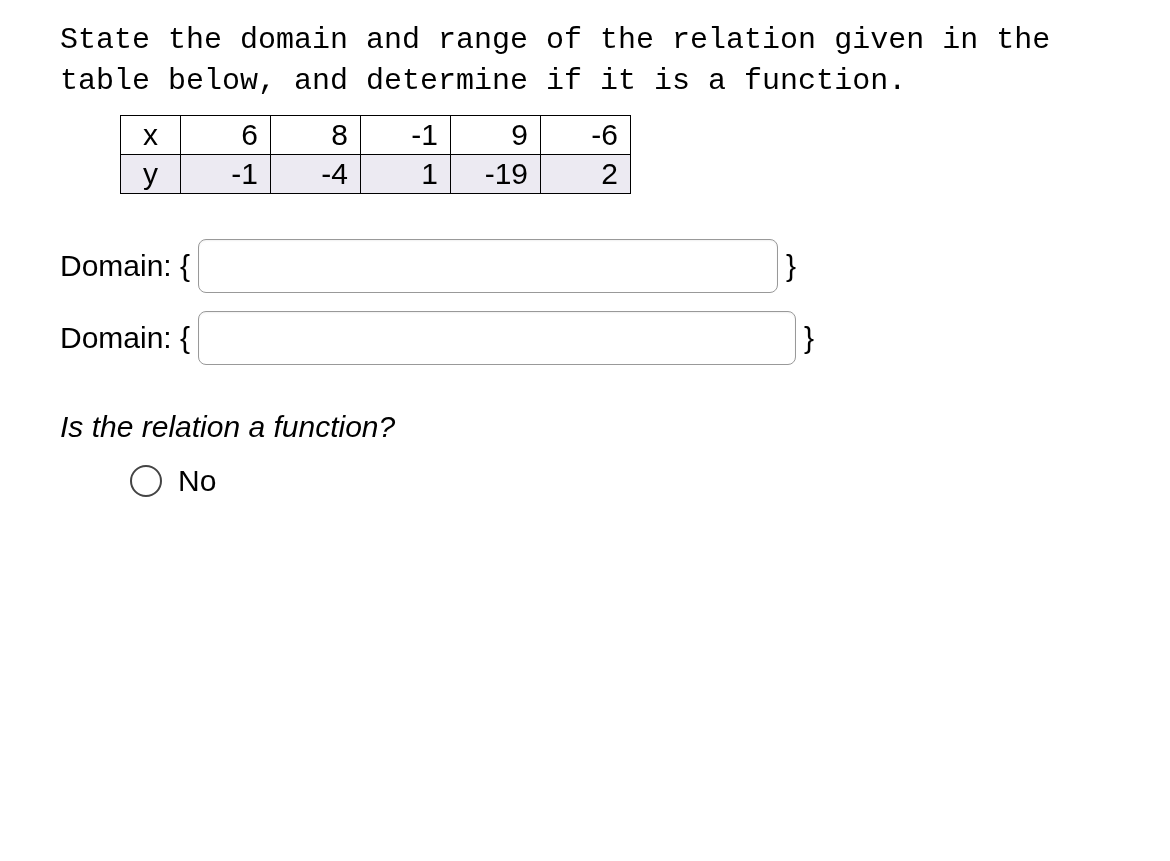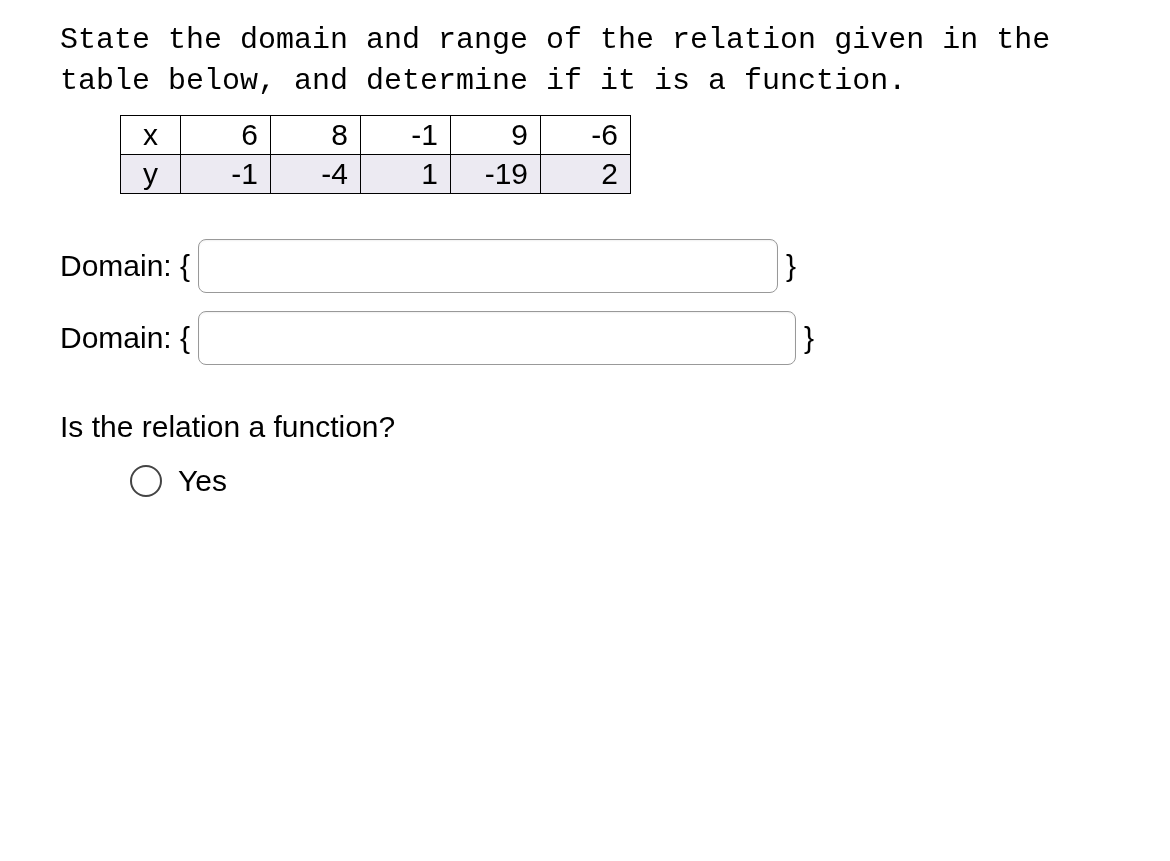--- a/index.html
+++ b/index.html
@@ -65,20 +65,21 @@
     }
     .range-input {
       width: 598px;
     }
     .close-brace {
       white-space: nowrap;
     }
     .sub-question {
       margin-top: 45px;
       margin-bottom: 20px;
+      font-style: italic;
     }
     .radio-group {
       margin-left: 70px;
     }
     .radio-option {
       display: flex;
       align-items: center;
       margin-bottom: 18px;
     }
     .radio-circle {
@@ -128,15 +129,15 @@
   <span class="input-label">Domain: {</span>
   <input type="text" class="text-input range-input" value="" style="">
   <span class="close-brace">}</span>
 </div>
 
 <div class="sub-question">Is the relation a function?</div>
 
 <div class="radio-group">
   <div class="radio-option">
     <div class="radio-circle"></div>
-    <span>Yes</span>
+    <span>No</span>
   </div>
 </div>
 
 </body></html>

